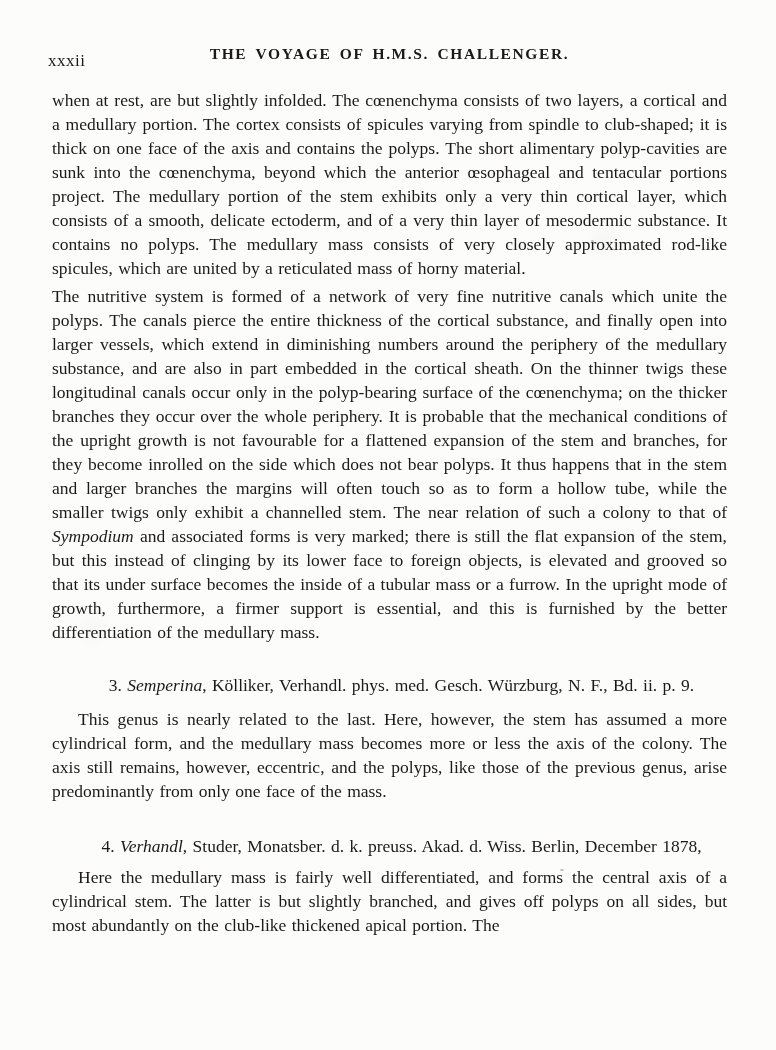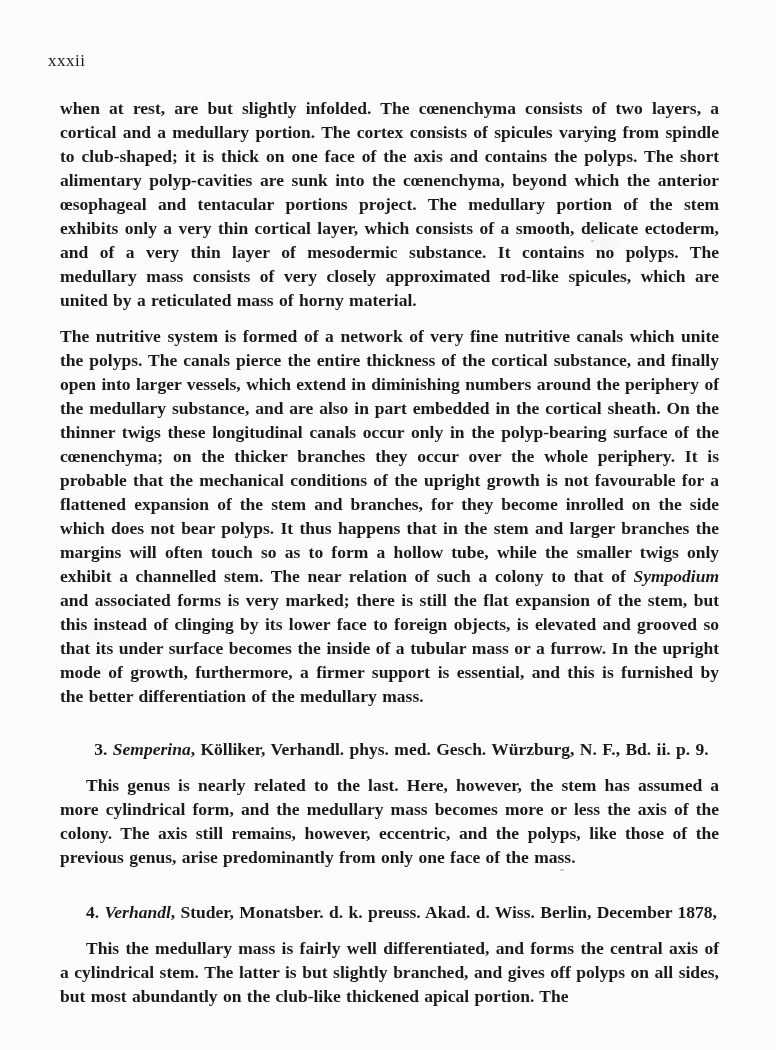--- a/index.html
+++ b/index.html
@@ -54,23 +54,22 @@
   .text-block {
     position: absolute;
     left: 48px;
     top: 84px;
     width: 683px;
     font-size: 17.5px;
     line-height: 24px;
     text-align: justify;
   }
   .text-block p {
-    margin: 12px;
+    margin: 4px;
     word-spacing: 1px;
-    font-weight: bold;
   }
   p.indented {
     text-indent: 26px;
   }
   .species-entry {
     margin-top: 29px !important;
     padding-left: 24px;
     text-align: center;
   }
   .species-entry .citation-line2 {
@@ -100,35 +99,36 @@
   .speck2 { left: 560px; top: 869px; width: 4px; height: 2px; }
   .speck3 { left: 420px; top: 378px; width: 2px; height: 2px; opacity: 0.3; }
 </style>
 </head>
 <body>
 
 <div class="page">
 
   <div class="running-head">
     <span class="page-number">xxxii</span>
+    <span class="running-title">THE VOYAGE OF H.M.S. CHALLENGER.</span>
   </div>
 
   <div class="text-block">
 
     <p>when at rest, are but slightly infolded.  The cœnenchyma consists of two layers, a cortical and a medullary portion.  The cortex consists of spicules varying from spindle to club-shaped; it is thick on one face of the axis and contains the polyps.  The short alimentary polyp-cavities are sunk into the cœnenchyma, beyond which the anterior œsophageal and tentacular portions project.  The medullary portion of the stem exhibits only a very thin cortical layer, which consists of a smooth, delicate ectoderm, and of a very thin layer of mesodermic substance.  It contains no polyps.  The medullary mass consists of very closely approximated rod-like spicules, which are united by a reticulated mass of horny material.</p>
 
     <p><span>The nutritive system is formed of a network of very fine nutritive canals which unite the polyps.  The canals pierce the entire thickness of the cortical substance, and finally open into larger vessels, which extend in diminishing numbers around the periphery of the medullary substance, and are also in part embedded in the cortical sheath.  On the thinner twigs these longitudinal canals occur only in the polyp-bearing surface of the cœnenchyma; on the thicker branches they occur over the whole periphery.  It is probable that the mechanical conditions of the upright growth is not favourable for a flattened expansion of the stem and branches, for they become inrolled on the side which does not bear polyps.  It thus happens that in the stem and larger branches the margins will often touch so as to form a hollow tube, while the smaller twigs only exhibit a channelled stem.  The near relation of such a colony to that of </span><span class="taxon-italic">Sympodium</span><span> and associated forms is very marked; there is still the flat expansion of the stem, but this instead of clinging by its lower face to foreign objects, is elevated and grooved so that its under surface becomes the inside of a tubular mass or a furrow.  In the upright mode of growth, furthermore, a firmer support is essential, and this is furnished by the better differentiation of the medullary mass.</span></p>
 
     <p class="species-entry"><span>3. </span><span class="genus-name">Semperina</span><span>, Kölliker, Verhandl. phys. med. Gesch. Würzburg, N. F., Bd. ii. p. 9.</span></p>
 
     <p class="indented after-entry">This genus is nearly related to the last.  Here, however, the stem has assumed a more cylindrical form, and the medullary mass becomes more or less the axis of the colony.  The axis still remains, however, eccentric, and the polyps, like those of the previous genus, arise predominantly from only one face of the mass.</p>
 
     <p class="species-entry entry-suberia"><span>4. </span><span class="genus-name">Verhandl</span><span>, Studer, Monatsber. d. k. preuss. Akad. d. Wiss. Berlin, December 1878,</span></p>
 
-    <p class="indented last-para">This the medullary mass is fairly well differentiated, and forms the central axis of a cylindrical stem.  The latter is but slightly branched, and gives off polyps on all sides, but most abundantly on the club-like thickened apical portion.  The</p>
+    <p class="indented last-para">Here the medullary mass is fairly well differentiated, and forms the central axis of a cylindrical stem.  The latter is but slightly branched, and gives off polyps on all sides, but most abundantly on the club-like thickened apical portion.  The</p>
 
   </div>
 
   <div class="speck speck1"></div>
   <div class="speck speck2"></div>
   <div class="speck speck3"></div>
 
 </div>
 
 </body></html>

